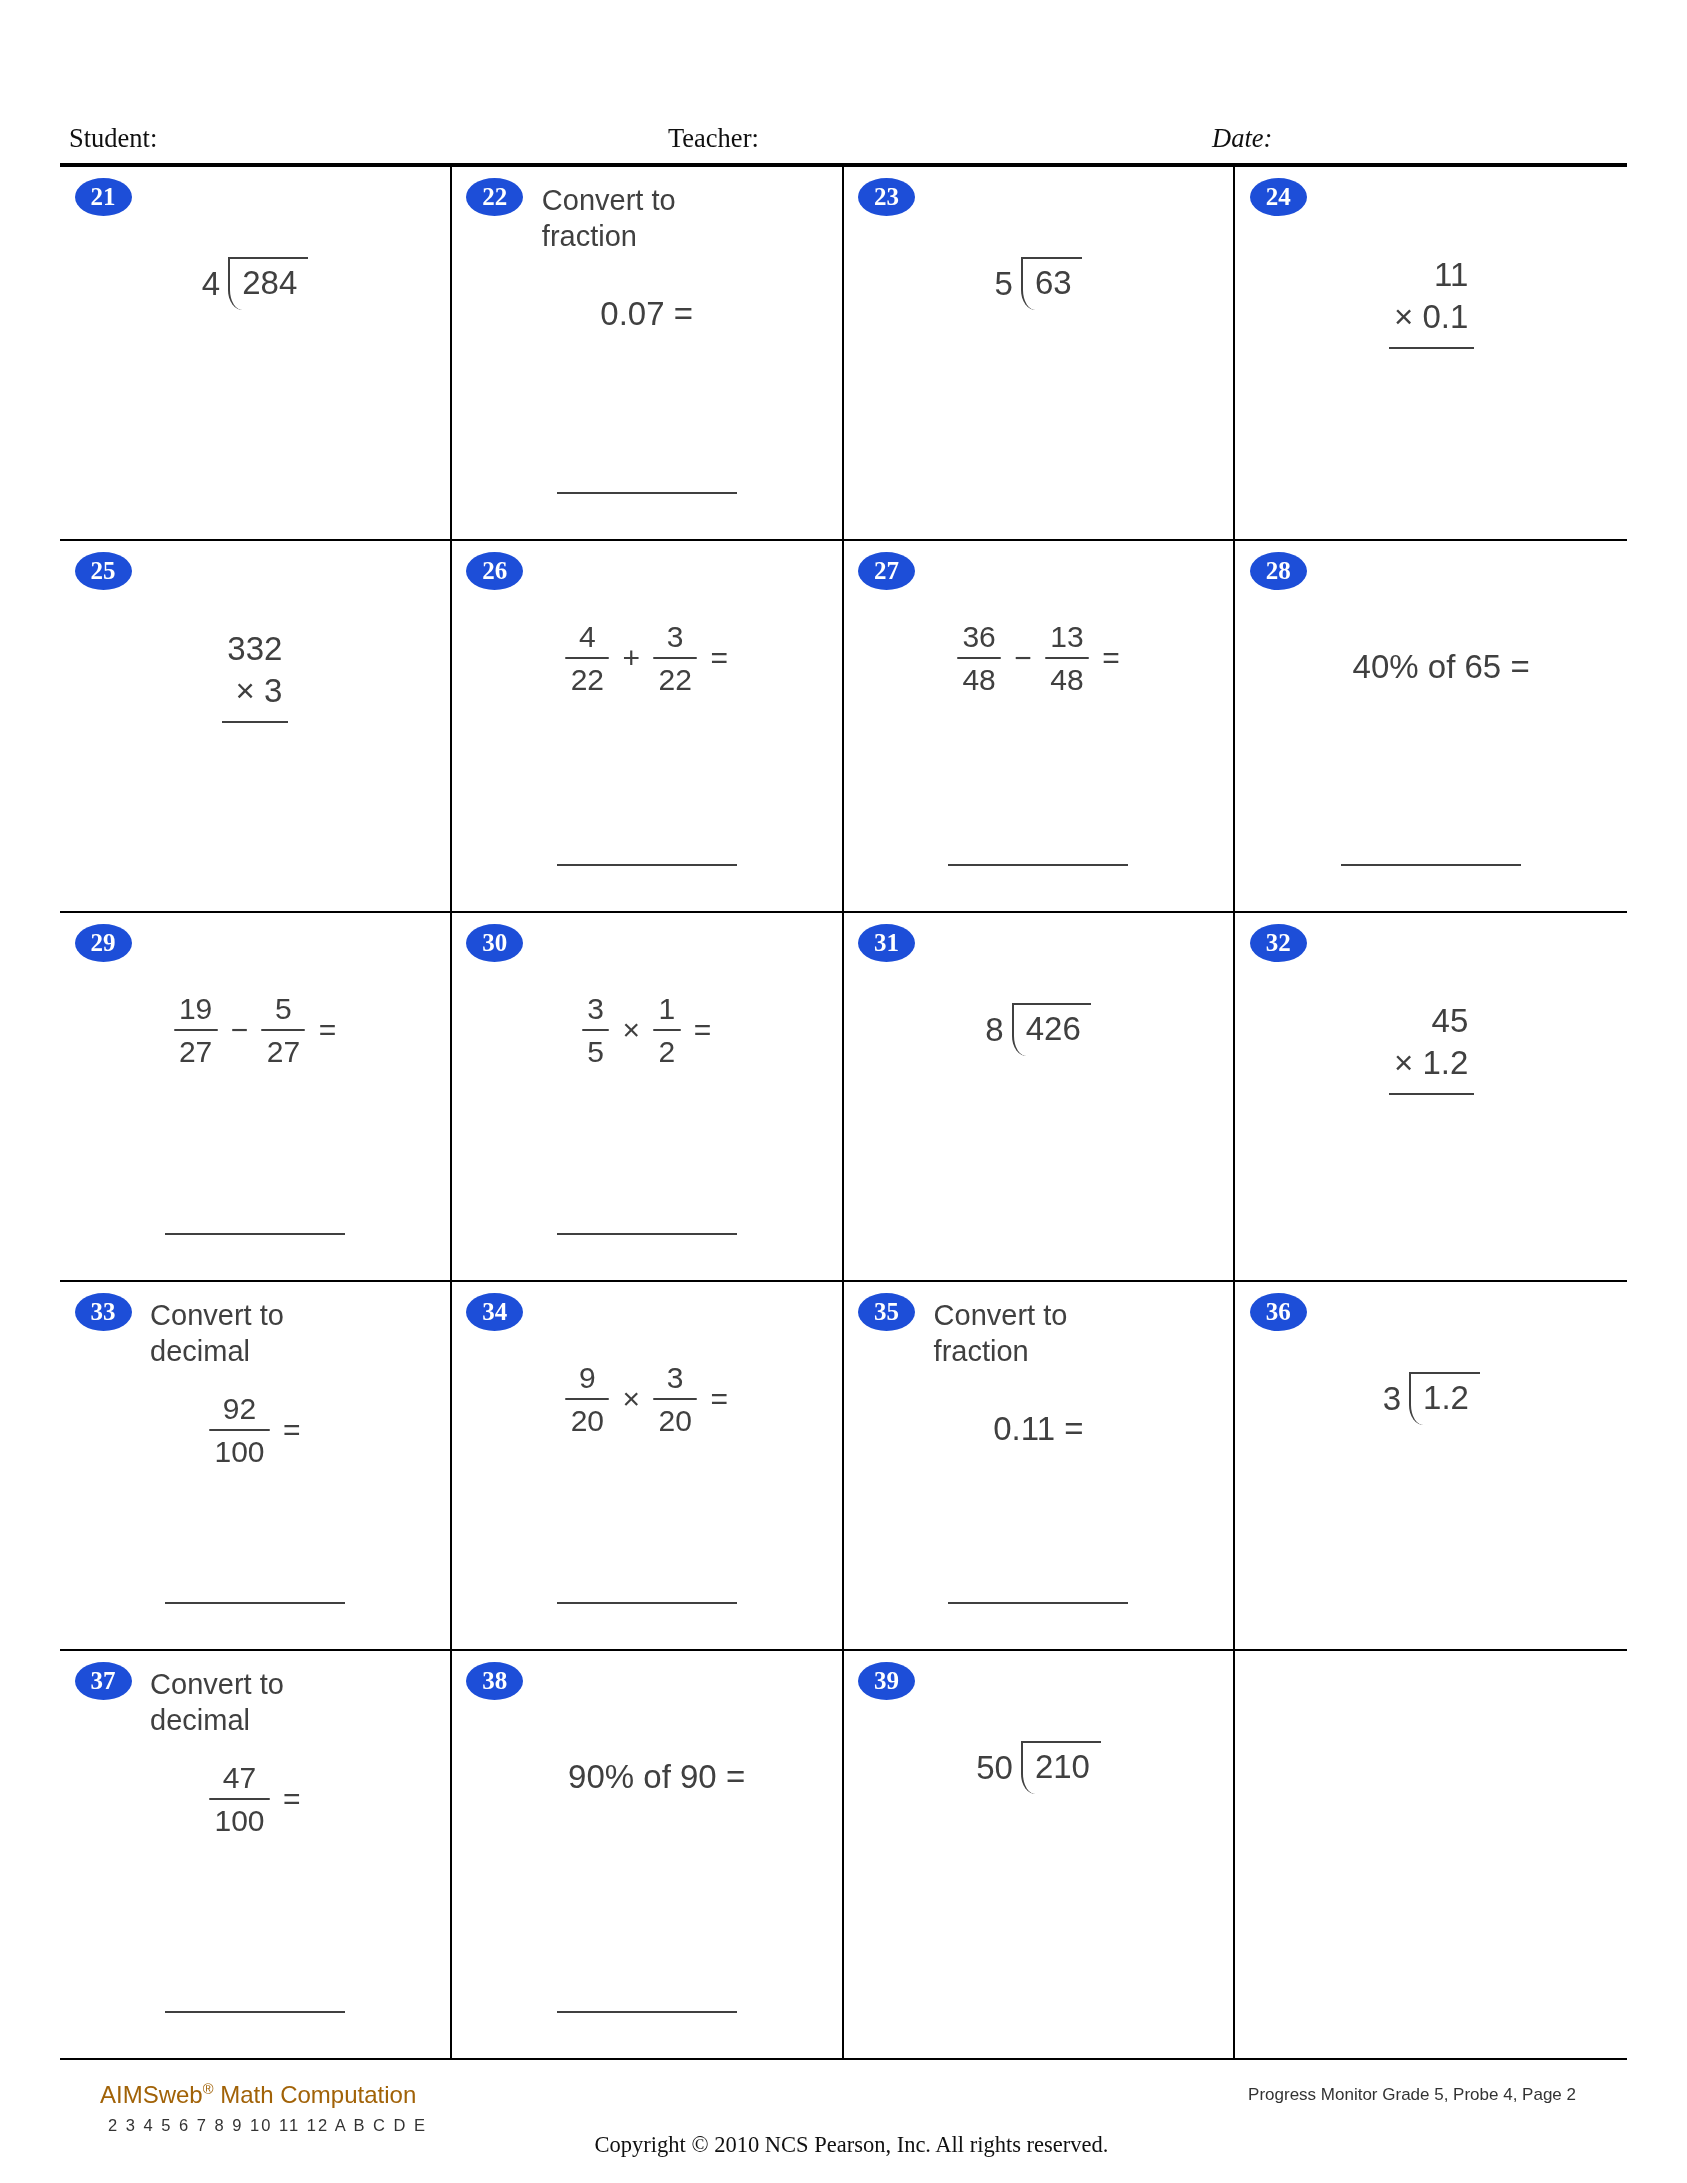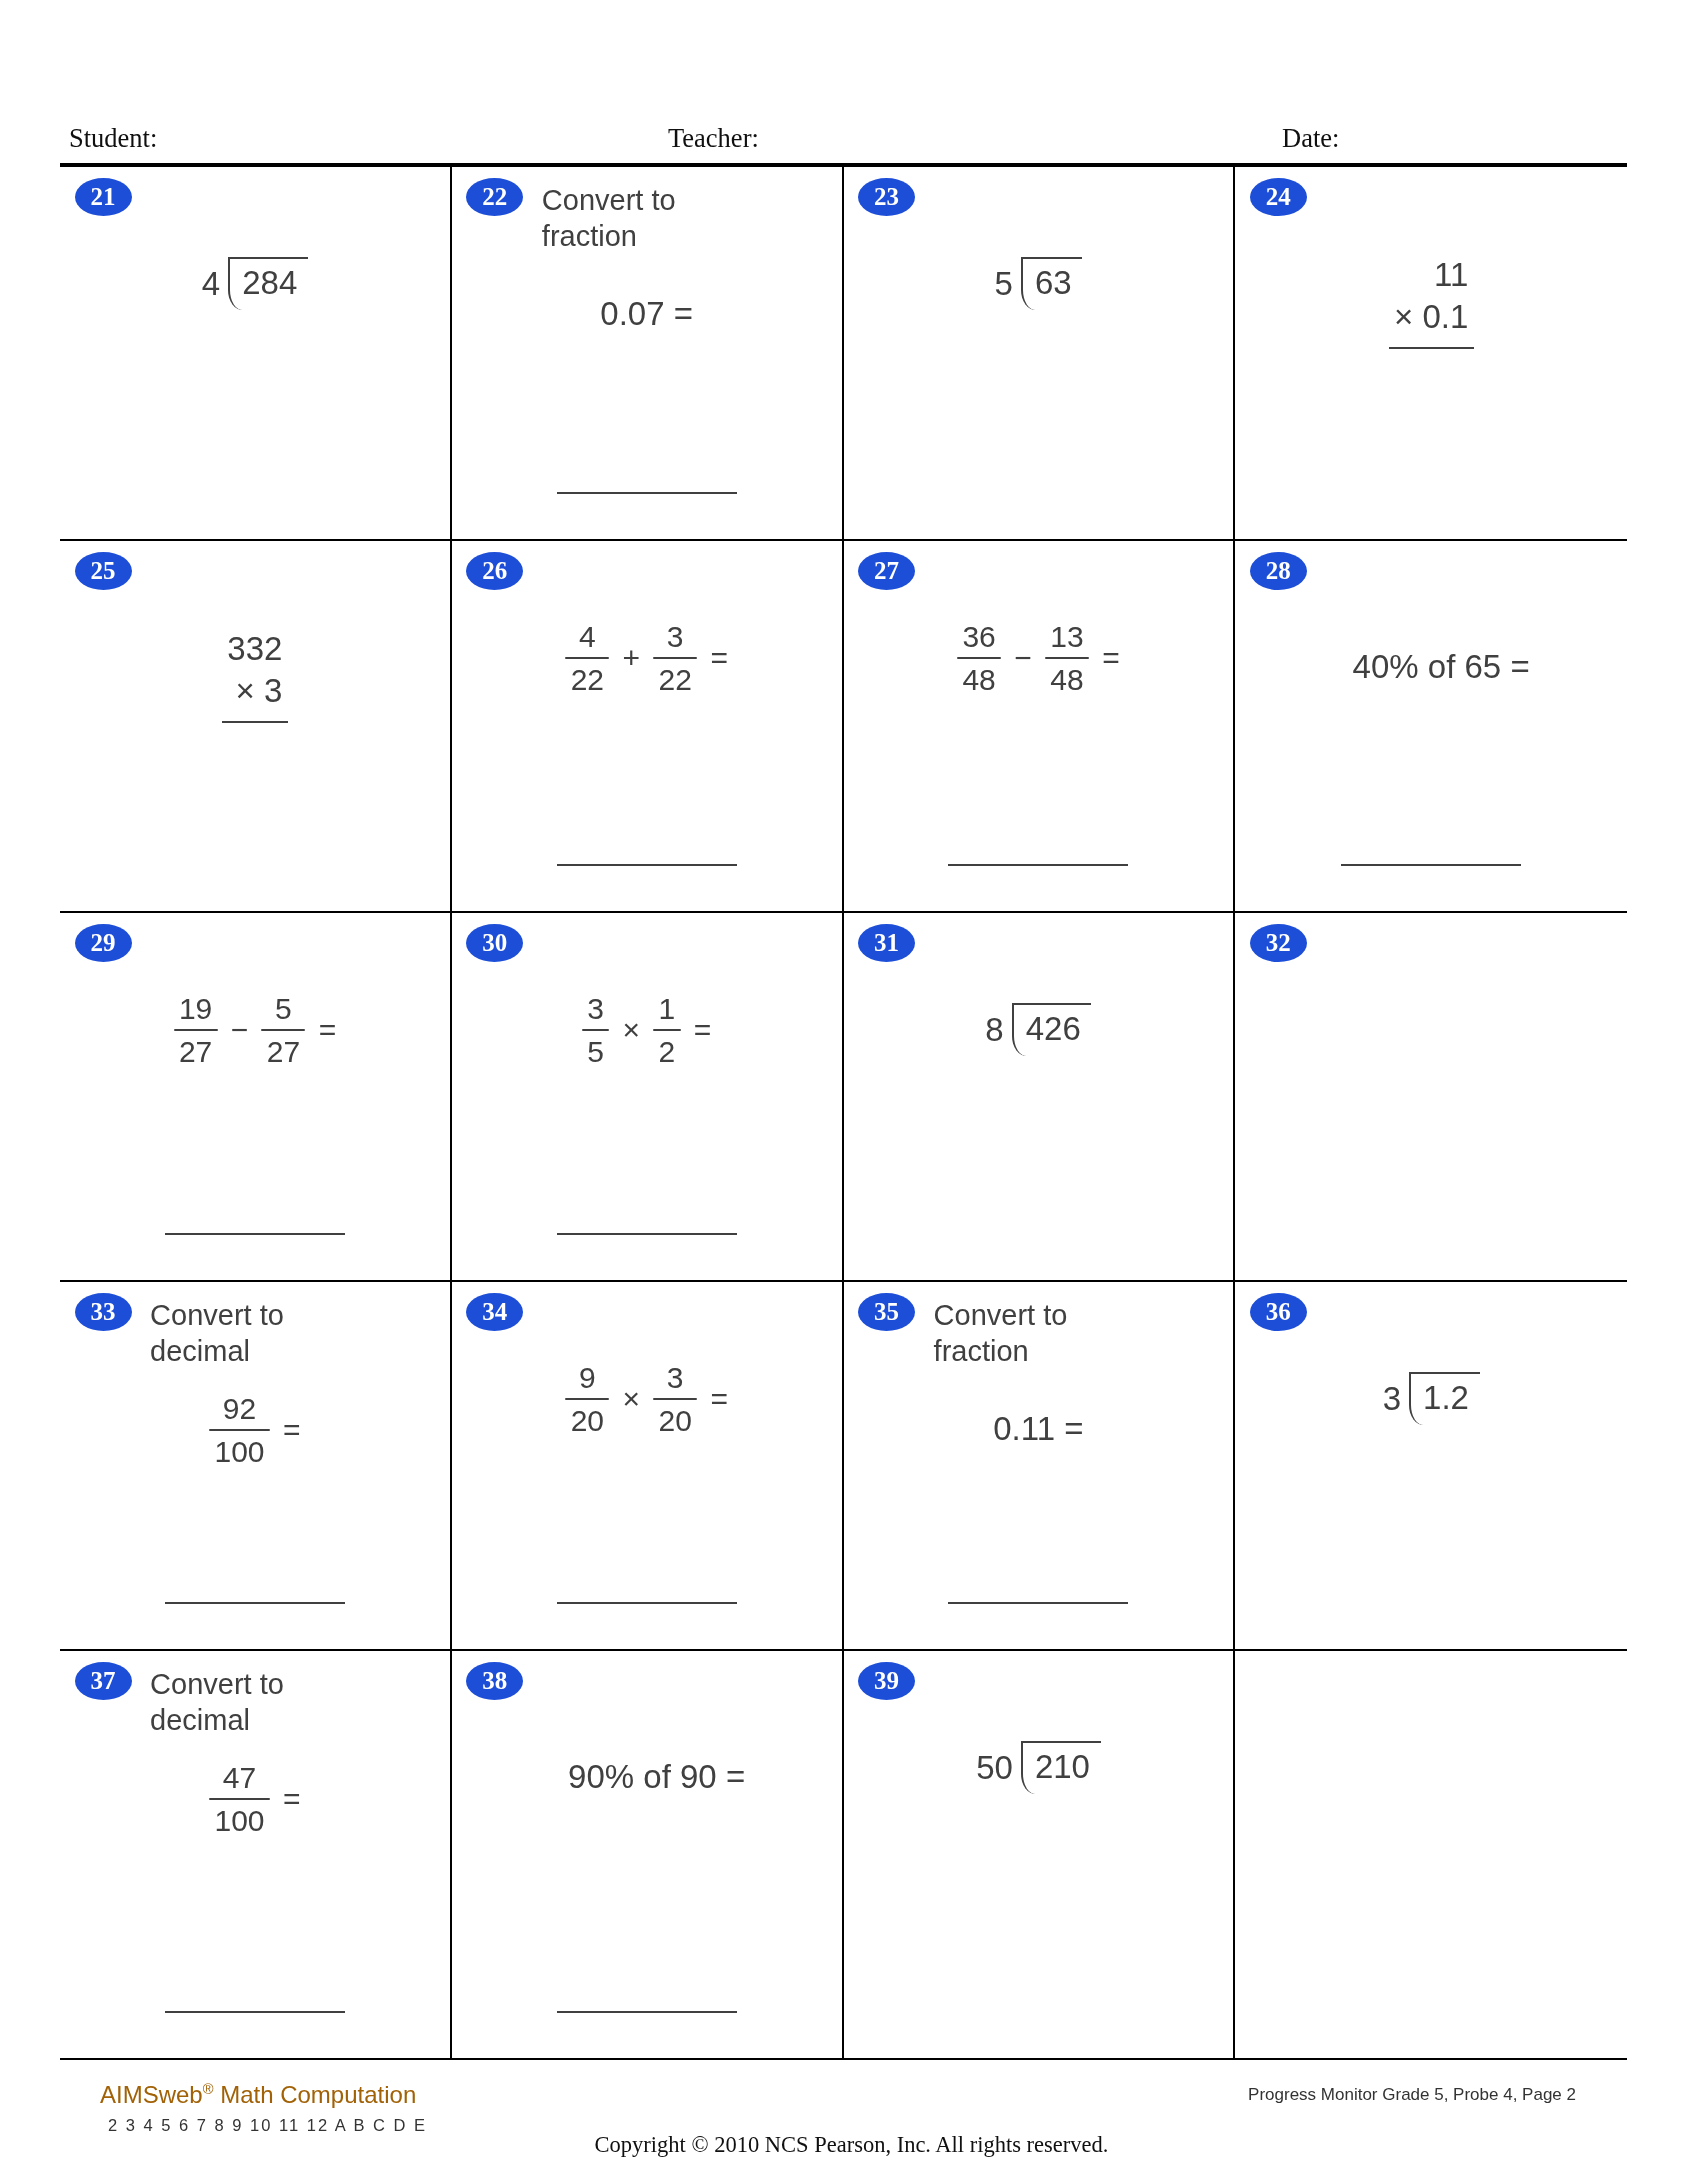--- a/index.html
+++ b/index.html
@@ -2,21 +2,21 @@
 <html style="font-size:10.6px"><head>
 <meta charset="utf-8">
 <style>
   html, body { margin:0; padding:0; background:#ffffff; }
   body { width:1687px; height:2183px; position:relative; font-family:"Liberation Sans", sans-serif; color:#404040; }
 
   
   .hdr-label { position:absolute; top:123px; font-family:"Liberation Serif", serif; font-size:26.5px; color:#101010; }
   #lbl-student { left:69px; }
   #lbl-teacher { left:668px; }
-  #lbl-date    { left:1282px; }
+  #lbl-date    { left:1212px;font-style:italic; }
 
   
   .grid { position:absolute; left:60px; top:163px; width:1567px; height:1891px;
           display:grid; grid-template-columns:1fr 1fr 1fr 1fr;
           grid-template-rows:374px 372px 369px 369px 1fr;
           border-top:4px solid #000; border-bottom:2.6px solid #000; }
   .cell { border-right:2px solid #000; border-bottom:2px solid #000;
           display:flex; flex-direction:column; overflow:hidden; }
   .cell:nth-child(4n) { border-right:none; }
   .cell:nth-child(n+17) { border-bottom:none; }
@@ -222,20 +222,26 @@
     <div class="content mt-div">
       <div class="division">
           <span class="divisor">8</span>
           <span class="dividend">426</span>
         </div>
     </div>
   </div>
 
   <div class="cell">
     <div class="badge">32</div>
+    <div class="content mt-vmult">
+      <div class="vmult">
+        <div>45</div>
+        <div>× 1.2</div>
+      </div>
+    </div>
   </div>
 
   <div class="cell">
     <div class="cell-head">
       <div class="badge">33</div>
       <div class="instruction">
         <div>Convert to</div>
         <div>decimal</div>
       </div>
     </div>

